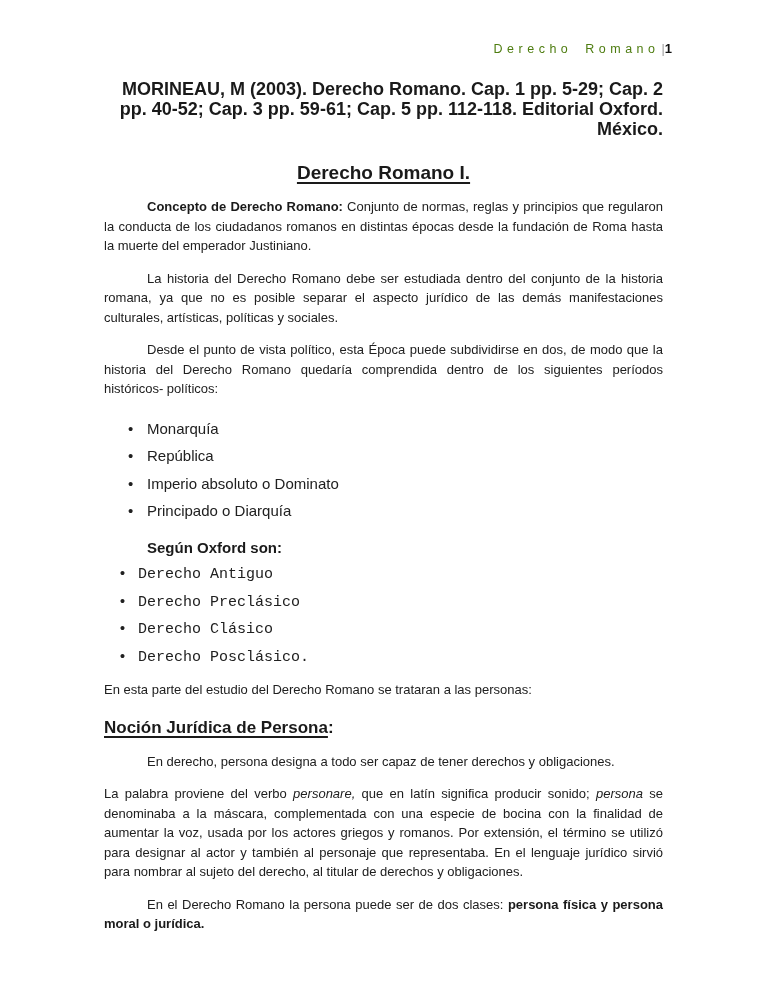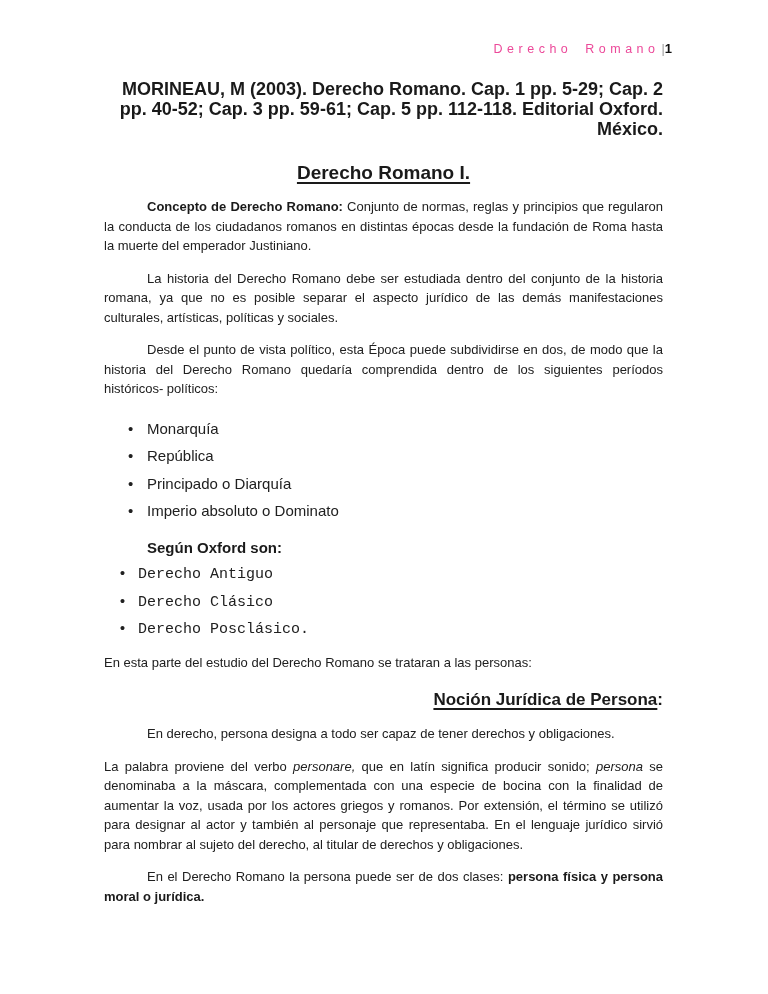--- a/index.html
+++ b/index.html
@@ -15,21 +15,21 @@
   
   .page-header{
     padding-top:42px;
     padding-right:96px;
     text-align:right;
     font-size:12.5px;
     line-height:14px;
     white-space:nowrap;
   }
   .running-title{
-    color:#ec4899;
+    color:#4d7c0f;
     letter-spacing:4.5px;
     word-spacing:5px;
     padding-left:21px;
   }
   .hdr-sep{
     color:#9a9a9a;
     margin-left:2px;
     font-weight:400;
   }
   .page-num{
@@ -94,21 +94,21 @@
   }
   .petit-heading{
     margin:17px 0 0 0;
     font-size:15px;line-height:19.5px;
     font-weight:700;
     text-indent:43px;
   }
   .personas-intro{margin-top:16px;text-align:left;}
   h2.section-title{
     margin:17px 0 0 0;
-    text-align:right;
+    text-align:left;
     font-size:17px;
     line-height:22px;
     font-weight:700;
     color:#1a1a1a;
   }
   h2.section-title .u{
     text-decoration:underline;
     text-decoration-thickness:1.8px;
     text-underline-offset:3px;
   }
@@ -130,28 +130,29 @@
 
     <p class="body indent"><b>Concepto de Derecho Romano:</b><span> Conjunto de normas, reglas y principios que regularon la conducta de los ciudadanos romanos en distintas épocas desde la fundación de Roma hasta la muerte del emperador Justiniano.</span></p>
 
     <p class="body indent">La historia del Derecho Romano debe ser estudiada dentro del conjunto de la historia romana, ya que no es posible separar el aspecto jurídico de las demás manifestaciones culturales, artísticas, políticas y sociales.</p>
 
     <p class="body indent">Desde el punto de vista político, esta Época puede subdividirse en dos, de modo que la historia del Derecho Romano quedaría comprendida dentro de los siguientes períodos históricos- políticos:</p>
 
     <ul class="list list-periods">
       <li>Monarquía</li>
       <li>República</li>
+      <li>Imperio absoluto o Dominato</li>
       <li>Principado o Diarquía</li>
-      <li>Imperio absoluto o Dominato</li>
     </ul>
 
     <p class="petit-heading"><b>Según Oxford son:</b></p>
 
     <ul class="list list-petit">
       <li>Derecho Antiguo</li>
+      <li>Derecho Preclásico</li>
       <li>Derecho Clásico</li>
       <li>Derecho Posclásico.</li>
     </ul>
 
     <p class="body personas-intro">En esta parte del estudio del Derecho Romano se trataran a las personas:</p>
 
     <h2 class="section-title"><span class="u">Noción Jurídica de Persona</span><span>:</span></h2>
 
     <p class="body indent mt12">En derecho, persona designa a todo ser capaz de tener derechos y obligaciones.</p>
 

